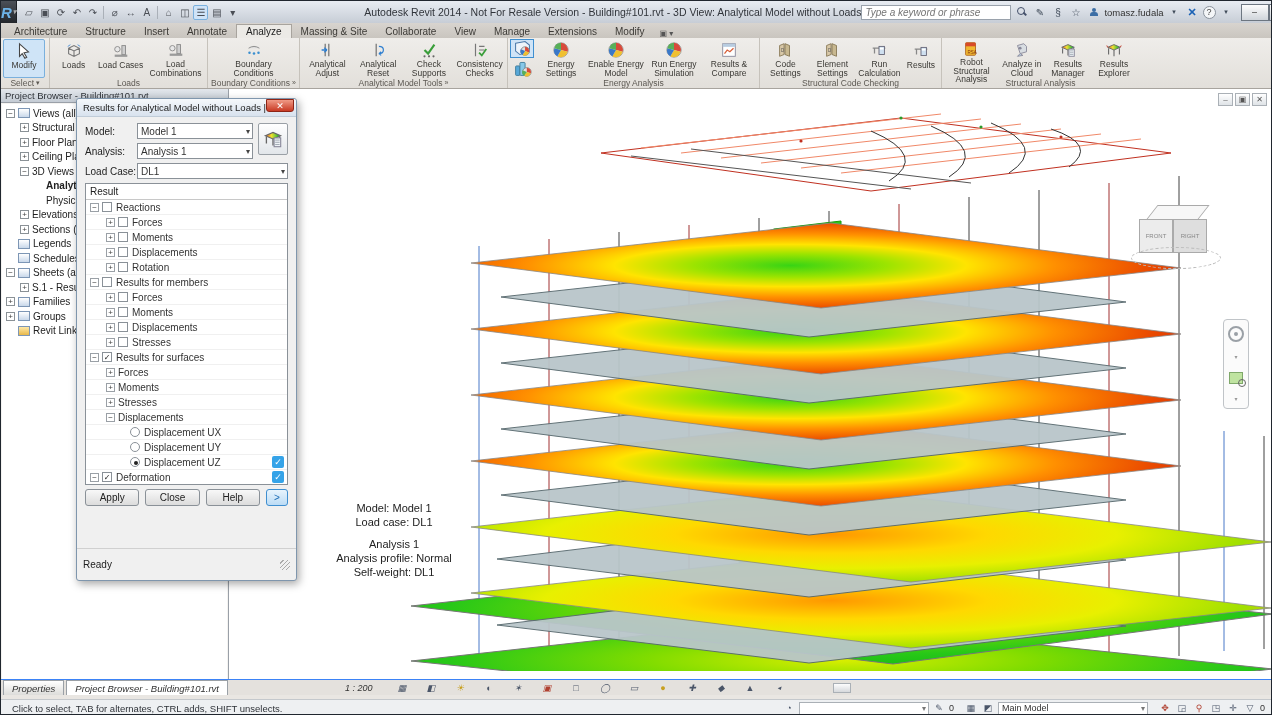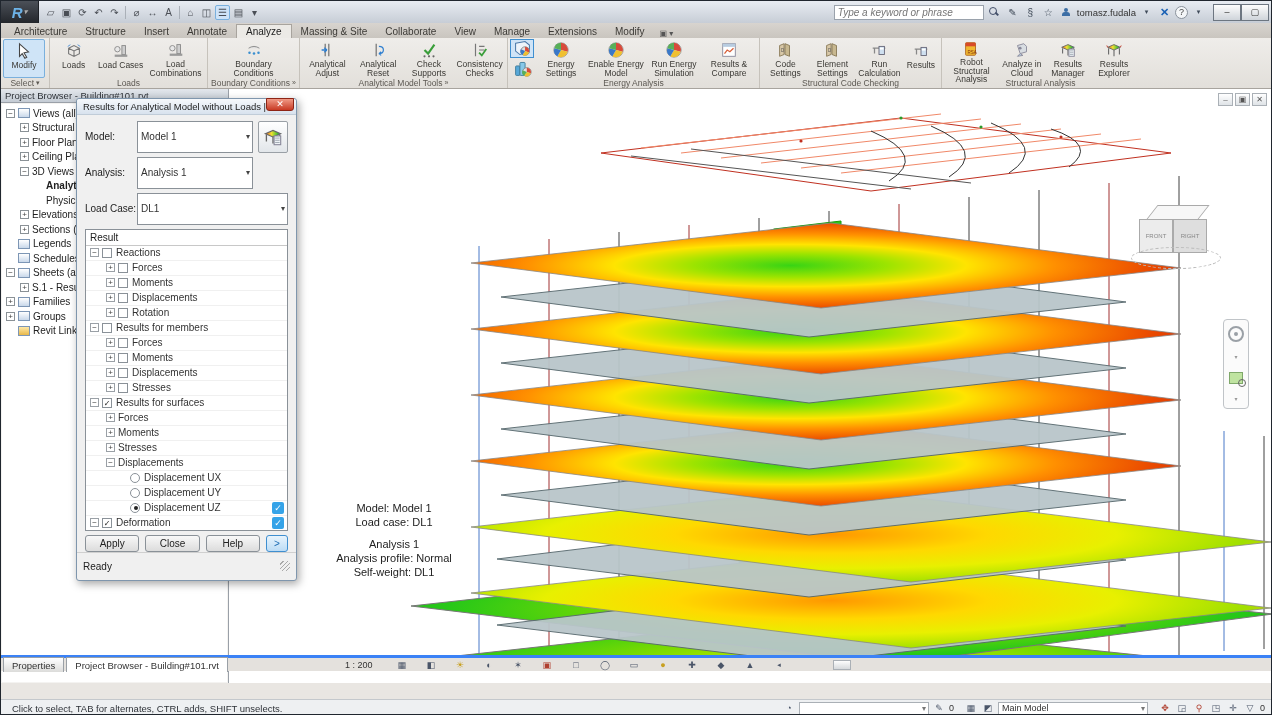--- a/index.html
+++ b/index.html
@@ -118,21 +118,21 @@
     font-size:10px;display:flex;flex-direction:column;}
   .dtitle{height:18px;background:linear-gradient(#f5f8fb,#d8e2ee);border-bottom:1px solid #c0ccd8;
     display:flex;align-items:center;padding:0 2px 0 6px;font-size:9.5px;color:#222;border-radius:3px 3px 0 0;}
   .dtitle .dtx{flex:1;white-space:nowrap;overflow:hidden;}
   .dclose{width:28px;height:13px;background:linear-gradient(#f09a86,#c83a24);border:1px solid #8e2415;
     border-radius:0 0 3px 3px;color:#fff;font-size:9px;display:flex;align-items:center;justify-content:center;
     margin-top:-4px;}
   .dbody{flex:1;padding:6px 8px 0;}
   .drow{display:flex;align-items:center;margin-bottom:4px;}
   .dlab{width:52px;color:#222;}
-  .dsel{flex:1;height:32px;border:1px solid #8a9198;background:#fff;display:flex;align-items:center;
+  .dsel{flex:1;height:16px;border:1px solid #8a9198;background:#fff;display:flex;align-items:center;
     padding:0 3px;position:relative;}
   .dsel::after{content:"▾";position:absolute;right:2px;font-size:8px;color:#444;}
   .dico{width:30px;height:32px;border:1px solid #9aa0a6;border-radius:2px;background:linear-gradient(#fff,#e2e6ea);
     margin-left:5px;display:flex;align-items:center;justify-content:center;}
   .fieldwrap{display:flex;}
   .fieldcol{flex:1;}
   .dtree{border:1px solid #8a9198;background:#fff;height:302px;margin-top:2px;overflow:hidden;}
   .dthead{height:16px;border-bottom:1px solid #c8c8c8;display:flex;align-items:center;padding:0 4px;color:#222;}
   .dtr{height:15px;display:flex;align-items:center;border-bottom:1px solid #f0f0f0;position:relative;}
   .dtr .exp{width:9px;height:9px;border:1px solid #9aa0a6;font-size:8px;line-height:7px;text-align:center;
@@ -152,22 +152,22 @@
   .doptrow{display:flex;align-items:center;height:15px;}
   .dbuttons{display:flex;gap:6px;margin-top:4px;}
   .dbtn{flex:1;height:17px;border:1px solid #8a9198;border-radius:3px;background:linear-gradient(#f8f8f8,#dcdcdc);
     display:flex;align-items:center;justify-content:center;font-size:10px;color:#222;}
   .dbtn.arrow{flex:0 0 22px;background:linear-gradient(#e8f4fd,#bcdcf5);border-color:#3f8fd0;color:#1d6db5;}
   .dstatus{height:32px;border-top:1px solid #d0d0d0;display:flex;align-items:center;padding:0 6px;
     color:#222;font-size:10px;gap:40px;}
   .grip{margin-left:auto;width:10px;height:10px;background:
     repeating-linear-gradient(135deg,transparent 0 2px,#aaa 2px 3px);}
   
-  .tabsbar{position:absolute;left:0;top:654px;width:100%;height:16px;background:#e4e1dd;
-    display:flex;align-items:center;font-size:9.5px;border-top:3px solid #3b82f6;}
+  .tabsbar{position:absolute;left:0;top:678px;width:100%;height:16px;background:#e4e1dd;
+    display:flex;align-items:center;font-size:9.5px;border-top:1px solid #3b82f6;font-style:italic;}
   .btab{height:15px;display:flex;align-items:center;padding:0 8px;border:1px solid #9aa0a6;border-bottom:none;
     background:linear-gradient(#ffffff,#dcdcda);margin-left:2px;white-space:nowrap;}
   .vcb{display:flex;align-items:center;gap:16px;margin-left:110px;}
   .scalebtn{padding:0 6px;font-size:9px;color:#333;border:1px solid transparent;}
   .vcbi{width:13px;height:13px;display:flex;align-items:center;justify-content:center;font-size:9px;color:#4a5568;}
   .hscroll{margin-left:auto;margin-right:420px;width:18px;height:10px;background:linear-gradient(#fdfdfd,#d6d9dc);
     border:1px solid #aab0b6;}
   .statusbar{position:absolute;left:0;top:698px;width:100%;height:17px;background:#eef0f2;
     border-top:1px solid #c4c8cc;display:flex;align-items:center;font-size:9.5px;color:#2e3238;}
   .hint{padding-left:11px;white-space:nowrap;}
@@ -301,20 +301,21 @@
       <span class="qi">⌀</span>
       <span class="qi">↔</span>
       <span class="qi">A</span>
       <span class="sep"></span>
       <span class="qi">⌂</span>
       <span class="qi">◫</span>
       <span class="qi hl">☰</span>
       <span class="qi">▤</span>
       <span class="qi">▾</span>
     </div>
+    <div class="apptitle">Autodesk Revit 2014 - Not For Resale Version -   Building#101.rvt - 3D View: Analytical Model without Loads</div>
     <div class="tspacer"></div>
     <div class="infocenter">
       <input class="searchbox" placeholder="Type a keyword or phrase" style="">
       <span class="ticon">
           <span class="magnifier"></span>
         </span>
       <span class="ticon">✎</span>
       <span class="ticon">§</span>
       <span class="ticon">☆</span>
       <span class="ticon">

